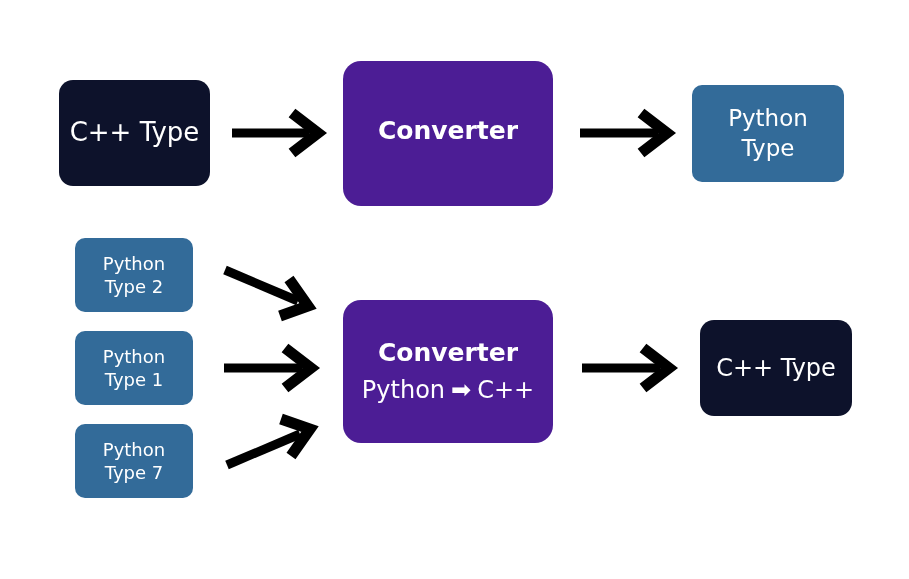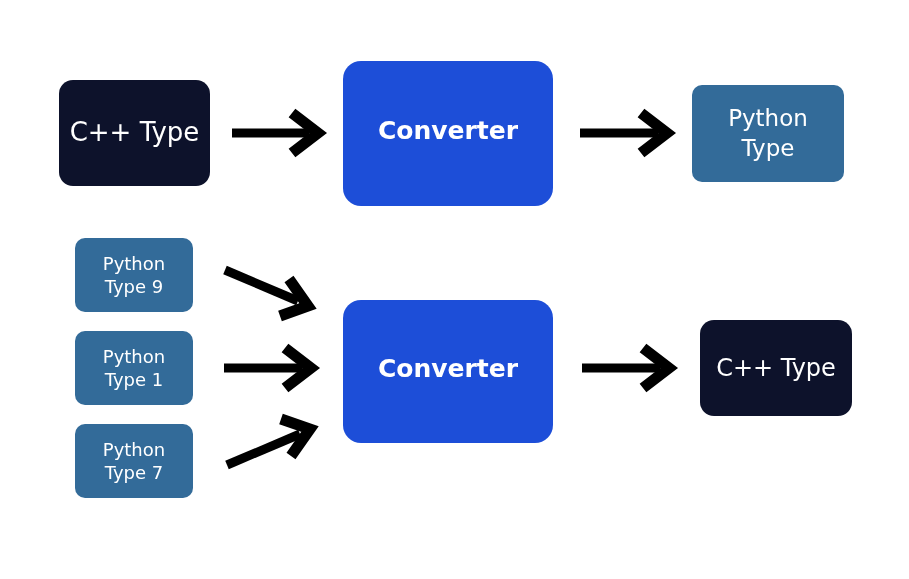--- a/index.html
+++ b/index.html
@@ -30,21 +30,21 @@
   }
   .node-cpp {
     background: #0d122b;
     border-radius: 14px;
   }
   .node-python {
     background: #336b99;
     border-radius: 10px;
   }
   .node-converter {
-    background: #1d4ed8;
+    background: #4c1d95;
     border-radius: 18px;
   }
   .line {
     display: block;
     white-space: pre;
   }
   .conv-title {
     font-weight: bold;
   }
   .conv-sub {
@@ -121,34 +121,35 @@
     <span class="line conv-title">Converter</span>
   </div>
 
   <div id="python-type-top" class="node node-python">
     <span class="line">Python</span>
     <span class="line">Type</span>
   </div>
 
   <div id="python-type-1" class="node node-python">
     <span class="line">Python</span>
-    <span class="line">Type 9</span>
+    <span class="line">Type 2</span>
   </div>
 
   <div id="python-type-2" class="node node-python">
     <span class="line">Python</span>
     <span class="line">Type 1</span>
   </div>
 
   <div id="python-type-3" class="node node-python">
     <span class="line">Python</span>
     <span class="line">Type 7</span>
   </div>
 
   <div id="converter-bottom" class="node node-converter">
     <span class="line conv-title">Converter</span>
+    <span class="line conv-sub"><span>Python</span><span class="glyph">➡</span><span>C++</span></span>
   </div>
 
   <div id="cpp-type-bottom" class="node node-cpp">
     <span class="line">C++ Type</span>
   </div>
 
 </div>
 
 </body></html>

